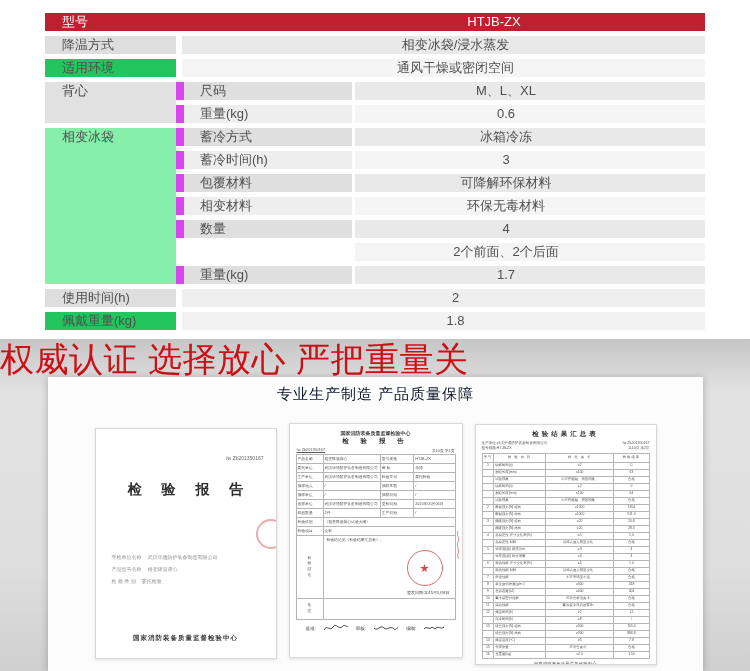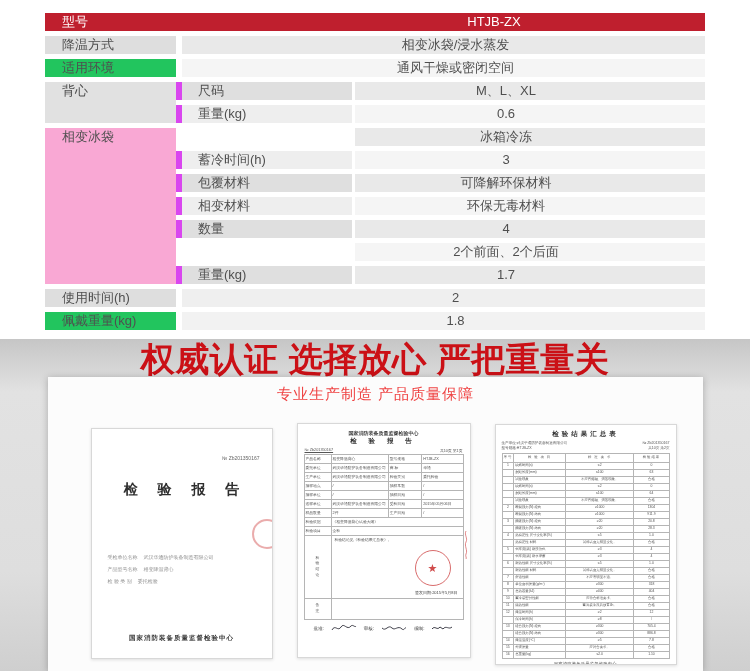--- a/index.html
+++ b/index.html
@@ -5,40 +5,40 @@
   html,body{margin:0;padding:0;}
   body{width:750px;height:671px;position:relative;background:#ffffff;
        font-family:"Liberation Sans","DejaVu Sans",sans-serif;overflow:hidden;}
 
   
   .spec{position:absolute;left:45px;top:13px;width:660px;display:grid;
         grid-template-columns:131px 176px 353px;grid-auto-rows:18px;row-gap:5px;}
   .cell{font-size:13px;line-height:18px;color:#4f4f4f;overflow:hidden;white-space:nowrap;padding-left:24px;}
   .red{background:#bf1f2e;color:#ffffff;}
   .lab{grid-column:1;padding-left:17px;}
-  .sub{grid-column:2;border-left:6px solid #d946ef;padding-left:16px;}
+  .sub{grid-column:2;border-left:8px solid #d946ef;padding-left:16px;}
   .val{grid-column:3;border-left:3px solid #fff;text-align:center;padding-right:72px;}
   .valm{grid-column:2/4;border-left:6px solid #fff;text-align:center;}
   .valm.red{border-left:none;padding-left:107px;}
-  .bg-d1{background:#dedede;} .bg-d2{background:#e1e1e1;} .bg-d3{background:#f9a8d4;}
+  .bg-d1{background:#dedede;} .bg-d2{background:#e1e1e1;} .bg-d3{background:#86efac;}
   .bg-l1{background:#22c55e;}
   .sdk{background:#dfdfdf;} .slt{background:#eeeeee;}
   .vdk{background:#e9e9e9;} .vlt{background:#f5f5f5;}
 
   
   .cert{position:absolute;left:0;top:339px;width:750px;height:332px;
         background:linear-gradient(180deg,#c6c6c6 0%,#e2e2e2 16%,#dedede 70%,#cfcfcf 100%);}
-  .cert-title{position:absolute;top:2px;left:0;width:100%;margin:0;text-align:center;
-        font-size:34px;line-height:36px;font-weight:700;color:#cb1016;letter-spacing:0.5px;}
+  .cert-title{position:absolute;top:2px;left:0;width:100%;margin:0;
+        font-size:34px;line-height:36px;font-weight:400;color:#cb1016;letter-spacing:0.5px;}
   .card{position:absolute;left:48px;top:38px;width:655px;height:294px;background:#fcfcfc;
         box-shadow:0 1px 7px rgba(0,0,0,0.25);}
   .cert-sub{margin:7px 0 0 0;text-align:center;font-size:15px;line-height:19px;
-        color:#ef4444;letter-spacing:1px;}
-  .docs{position:absolute;top:46px;left:8px;width:100%;display:flex;
-        justify-content:center;gap:24px;align-items:flex-start;}
+        color:#0f172a;letter-spacing:1px;}
+  .docs{position:absolute;top:46px;left:0;width:100%;display:flex;
+        justify-content:center;gap:12px;align-items:flex-start;}
   .doc{background:#ffffff;border:1px solid #d8d8d8;box-shadow:0 1px 3px rgba(0,0,0,0.12);
         position:relative;overflow:hidden;box-sizing:border-box;}
   .doc1{width:182px;height:231px;margin-top:5px;}
   .doc2{width:174px;height:235px;padding:4px 6px;}
   .doc3{width:182px;height:241px;margin-top:1px;padding:4px 6px;}
 
   
   .d1-no{position:absolute;top:26px;right:12px;font-size:5px;color:#666;}
   .d1-title{position:absolute;top:52px;left:0;width:100%;text-align:center;
         font-size:14px;font-weight:700;letter-spacing:8px;padding-left:8px;
@@ -95,20 +95,21 @@
   <div class="cell lab bg-l1" style="grid-row:3">适用环境</div>
   <div class="cell valm vlt" style="grid-row:3">通风干燥或密闭空间</div>
 
   <div class="cell lab bg-d2" style="grid-row:4/6">背心</div>
   <div class="cell sub sdk" style="grid-row:4">尺码</div>
   <div class="cell val vdk" style="grid-row:4">M、L、XL</div>
   <div class="cell sub slt" style="grid-row:5">重量(kg)</div>
   <div class="cell val vlt" style="grid-row:5">0.6</div>
 
   <div class="cell lab bg-d3" style="grid-row:6/13">相变冰袋</div>
+  <div class="cell sub sdk" style="grid-row:6">蓄冷方式</div>
   <div class="cell sub slt" style="grid-row:7">蓄冷时间(h)</div>
   <div class="cell val vdk" style="grid-row:6">冰箱冷冻</div>
   <div class="cell val vlt" style="grid-row:7">3</div>
   <div class="cell sub sdk" style="grid-row:8">包覆材料</div>
   <div class="cell val vdk" style="grid-row:8">可降解环保材料</div>
   <div class="cell sub slt" style="grid-row:9">相变材料</div>
   <div class="cell val vlt" style="grid-row:9">环保无毒材料</div>
   <div class="cell sub sdk" style="grid-row:10">数量</div>
   <div class="cell val vdk" style="grid-row:10">4</div>
   <div class="cell val vlt" style="grid-row:11">2个前面、2个后面</div>

